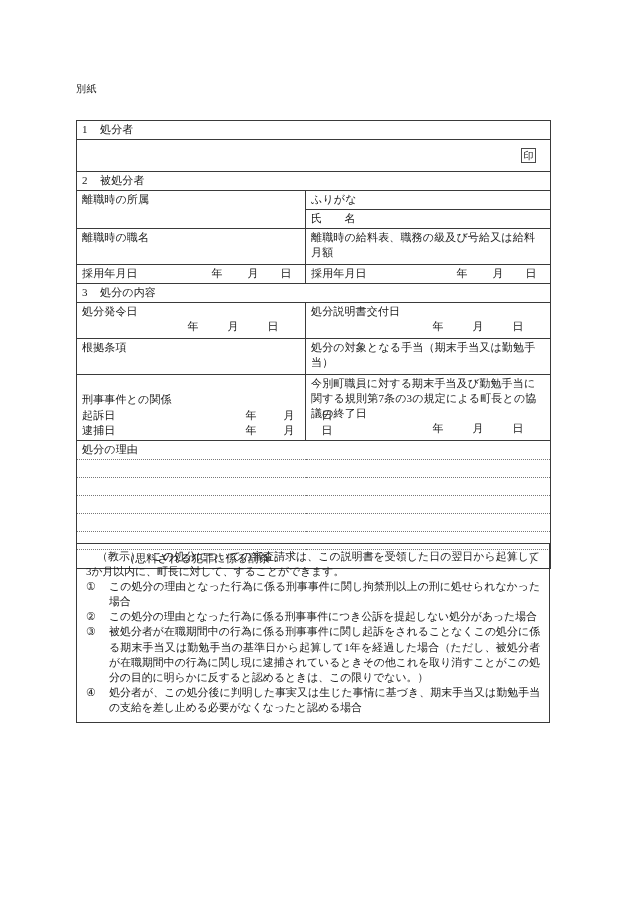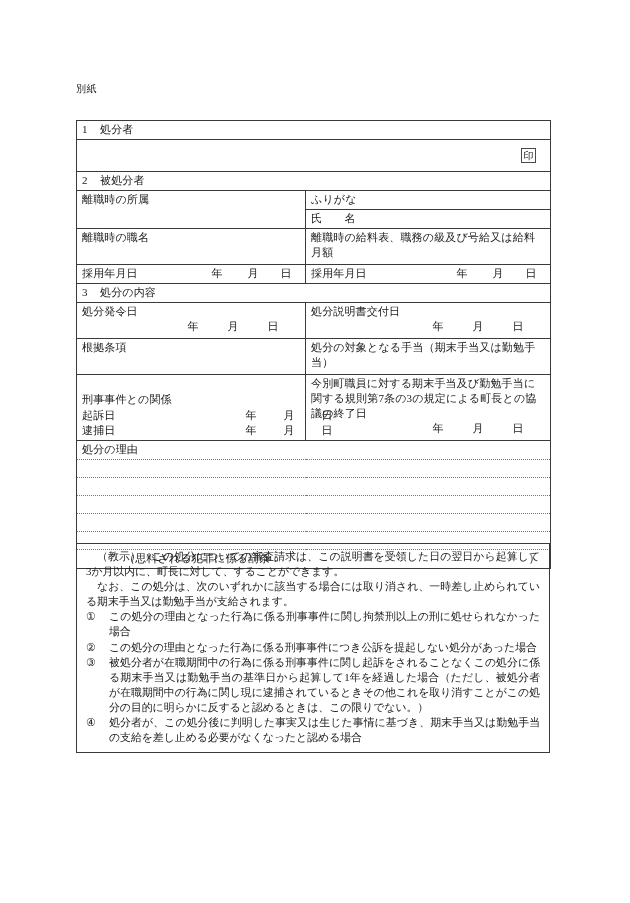--- a/index.html
+++ b/index.html
@@ -245,21 +245,20 @@
       <tr>
         <td class="reason-last batsu" colspan="2">
           <span class="lead"></span><span>（思料される犯罪に係る罰条：</span><span class="close">）</span>
         </td>
       </tr>
     </tbody>
   </table>
 
   <div class="instr">
     <p class="p-ind">（教示）　この処分についての審査請求は、この説明書を受領した日の翌日から起算して3か月以内に、町長に対して、することができます。</p>
-    <p class="p-ind">なお、この処分は、次のいずれかに該当する場合には取り消され、一時差し止められている期末手当又は勤勉手当が支給されます。</p>
 
     <div class="li-row">
       <span class="mk">①</span><span>この処分の理由となった行為に係る刑事事件に関し拘禁刑以上の刑に処せられなかった場合</span>
     </div>
     <div class="li-row">
       <span class="mk">②</span><span>この処分の理由となった行為に係る刑事事件につき公訴を提起しない処分があった場合</span>
     </div>
     <div class="li-row">
       <span class="mk">③</span><span>被処分者が在職期間中の行為に係る刑事事件に関し起訴をされることなくこの処分に係る期末手当又は勤勉手当の基準日から起算して1年を経過した場合（ただし、被処分者が在職期間中の行為に関し現に逮捕されているときその他これを取り消すことがこの処分の目的に明らかに反すると認めるときは、この限りでない。）</span>
     </div>

